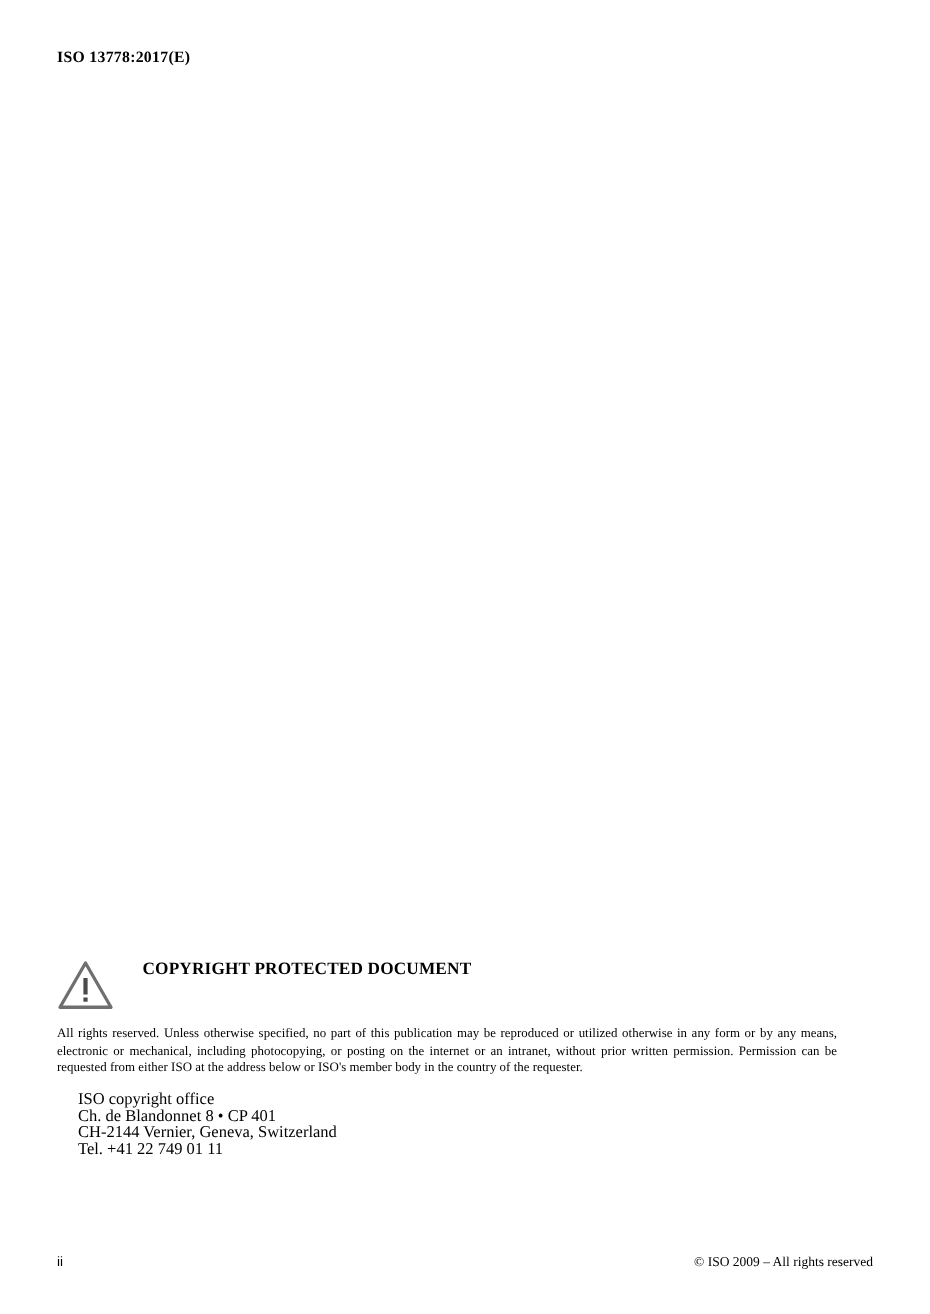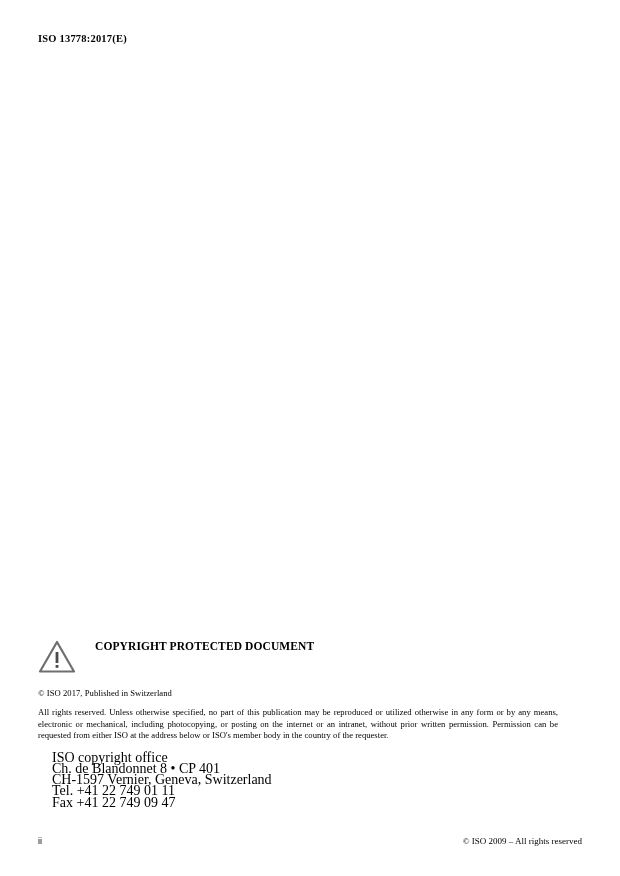--- a/index.html
+++ b/index.html
@@ -66,21 +66,21 @@
     line-height: 11.6px;
     margin-top: 9px;
     text-align: justify;
     width: 520px;
     letter-spacing: 0.02px;
   }
   .address-block {
     margin-top: 10px;
     margin-left: 14px;
     font-family: "Liberation Serif", serif;
-    font-size: 14px;
+    font-size: 11px;
     line-height: 11.2px;
   }
   .address-block div {
     white-space: pre;
   }
   .footer {
     position: absolute;
     left: 38px;
     right: 38px;
     top: 836px;
@@ -112,30 +112,28 @@
 
     <div class="cpd-row">
       <svg class="warn-icon" viewBox="0 0 38 33">
         <polygon points="19,2 36,31.5 2,31.5" fill="#ffffff" stroke="#6f6f6f" stroke-width="2.2" stroke-linejoin="round"></polygon>
         <rect x="17.6" y="12" width="2.8" height="11" fill="#4a4a4a"></rect>
         <rect x="17.6" y="25" width="2.8" height="2.8" fill="#4a4a4a"></rect>
       </svg>
       <div class="cpd-title">COPYRIGHT PROTECTED DOCUMENT</div>
     </div>
 
-    <div class="copy-line">©  ISO 2017, Published in Switzerland</div>
 
     <div class="rights-para">All rights reserved. Unless otherwise specified, no part of this publication may be reproduced or utilized otherwise in any form or by any means, electronic or mechanical, including photocopying, or posting on the internet or an intranet, without prior written permission. Permission can be requested from either ISO at the address below or ISO's member body in the country of the requester.</div>
 
     <div class="address-block">
       <div>ISO copyright office</div>
       <div>Ch. de Blandonnet 8 • CP 401</div>
-      <div>CH-1597 Vernier, Geneva, Switzerland</div>
+      <div>CH-2144 Vernier, Geneva, Switzerland</div>
       <div>Tel. +41 22 749 01 11</div>
-      <div>Fax +41 22 749 09 47</div>
     </div>
 
   </div>
 
   <div class="footer">
     <div class="footer-page">ii</div>
     <div class="footer-rights">© ISO 2009 – All rights reserved</div>
   </div>
 
 </div>

